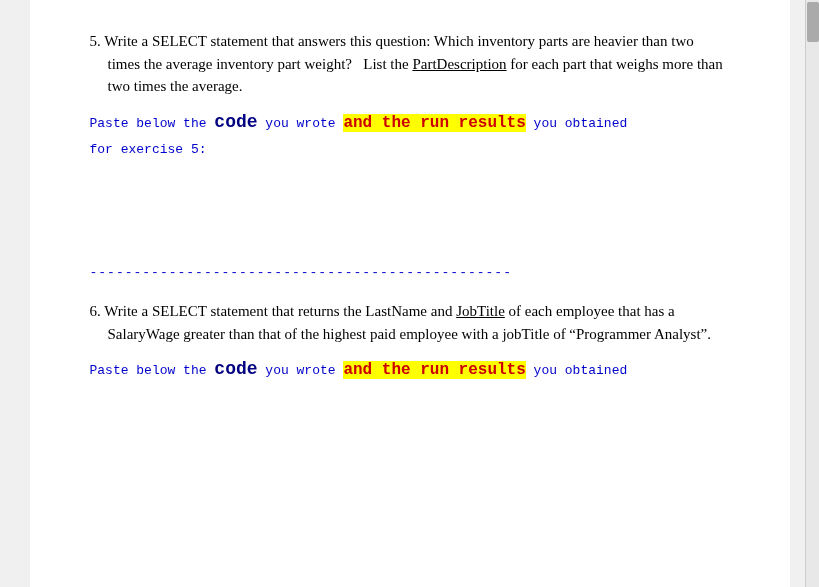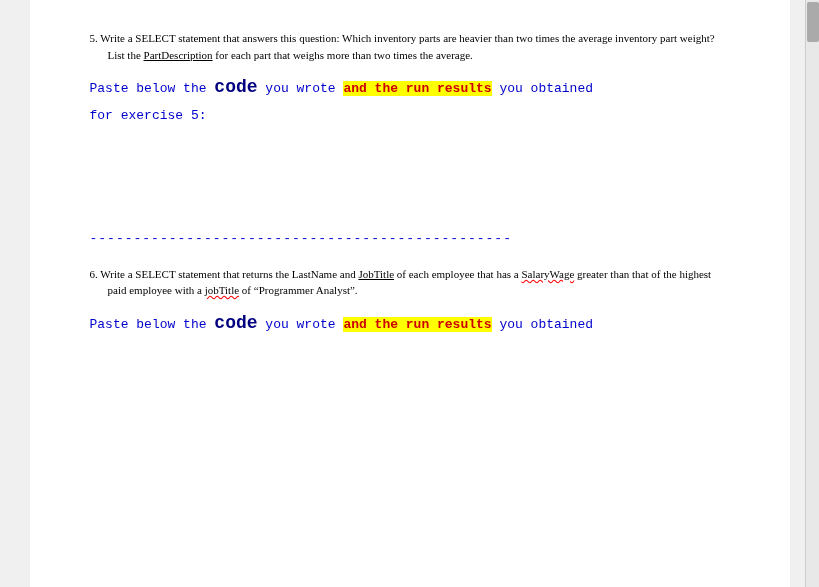--- a/index.html
+++ b/index.html
@@ -42,29 +42,28 @@
       background: #aaa;
       margin: 2px auto;
       border-radius: 2px;
     }
 
     .question-block {
       margin-bottom: 20px;
     }
 
     .question-text {
-      font-size: 11px;
+      font-size: 15px;
       line-height: 1.5;
       margin-bottom: 10px;
       text-indent: -18px;
       padding-left: 18px;
     }
 
     .underline {
-      text-decoration: underline;
       text-decoration-color: red;
       text-decoration-style: wavy;
     }
 
     .underline-normal {
       text-decoration: underline;
     }
 
     .paste-line {
       font-family: "Courier New", Courier, monospace;
@@ -72,21 +71,21 @@
       color: #0000cc;
       line-height: 1.6;
       margin-bottom: 4px;
     }
 
     .highlight-yellow {
       background-color: #ffff00;
       color: #cc0000;
       font-weight: bold;
       font-family: "Courier New", Courier, monospace;
-      font-size: 13px;
+      font-size: 16px;
       margin-top: 12px;
     }
 
     .paste-text-bold {
       font-family: "Courier New", Courier, monospace;
       font-size: 18px;
       color: #000080;
       font-weight: bold;
     }
 

